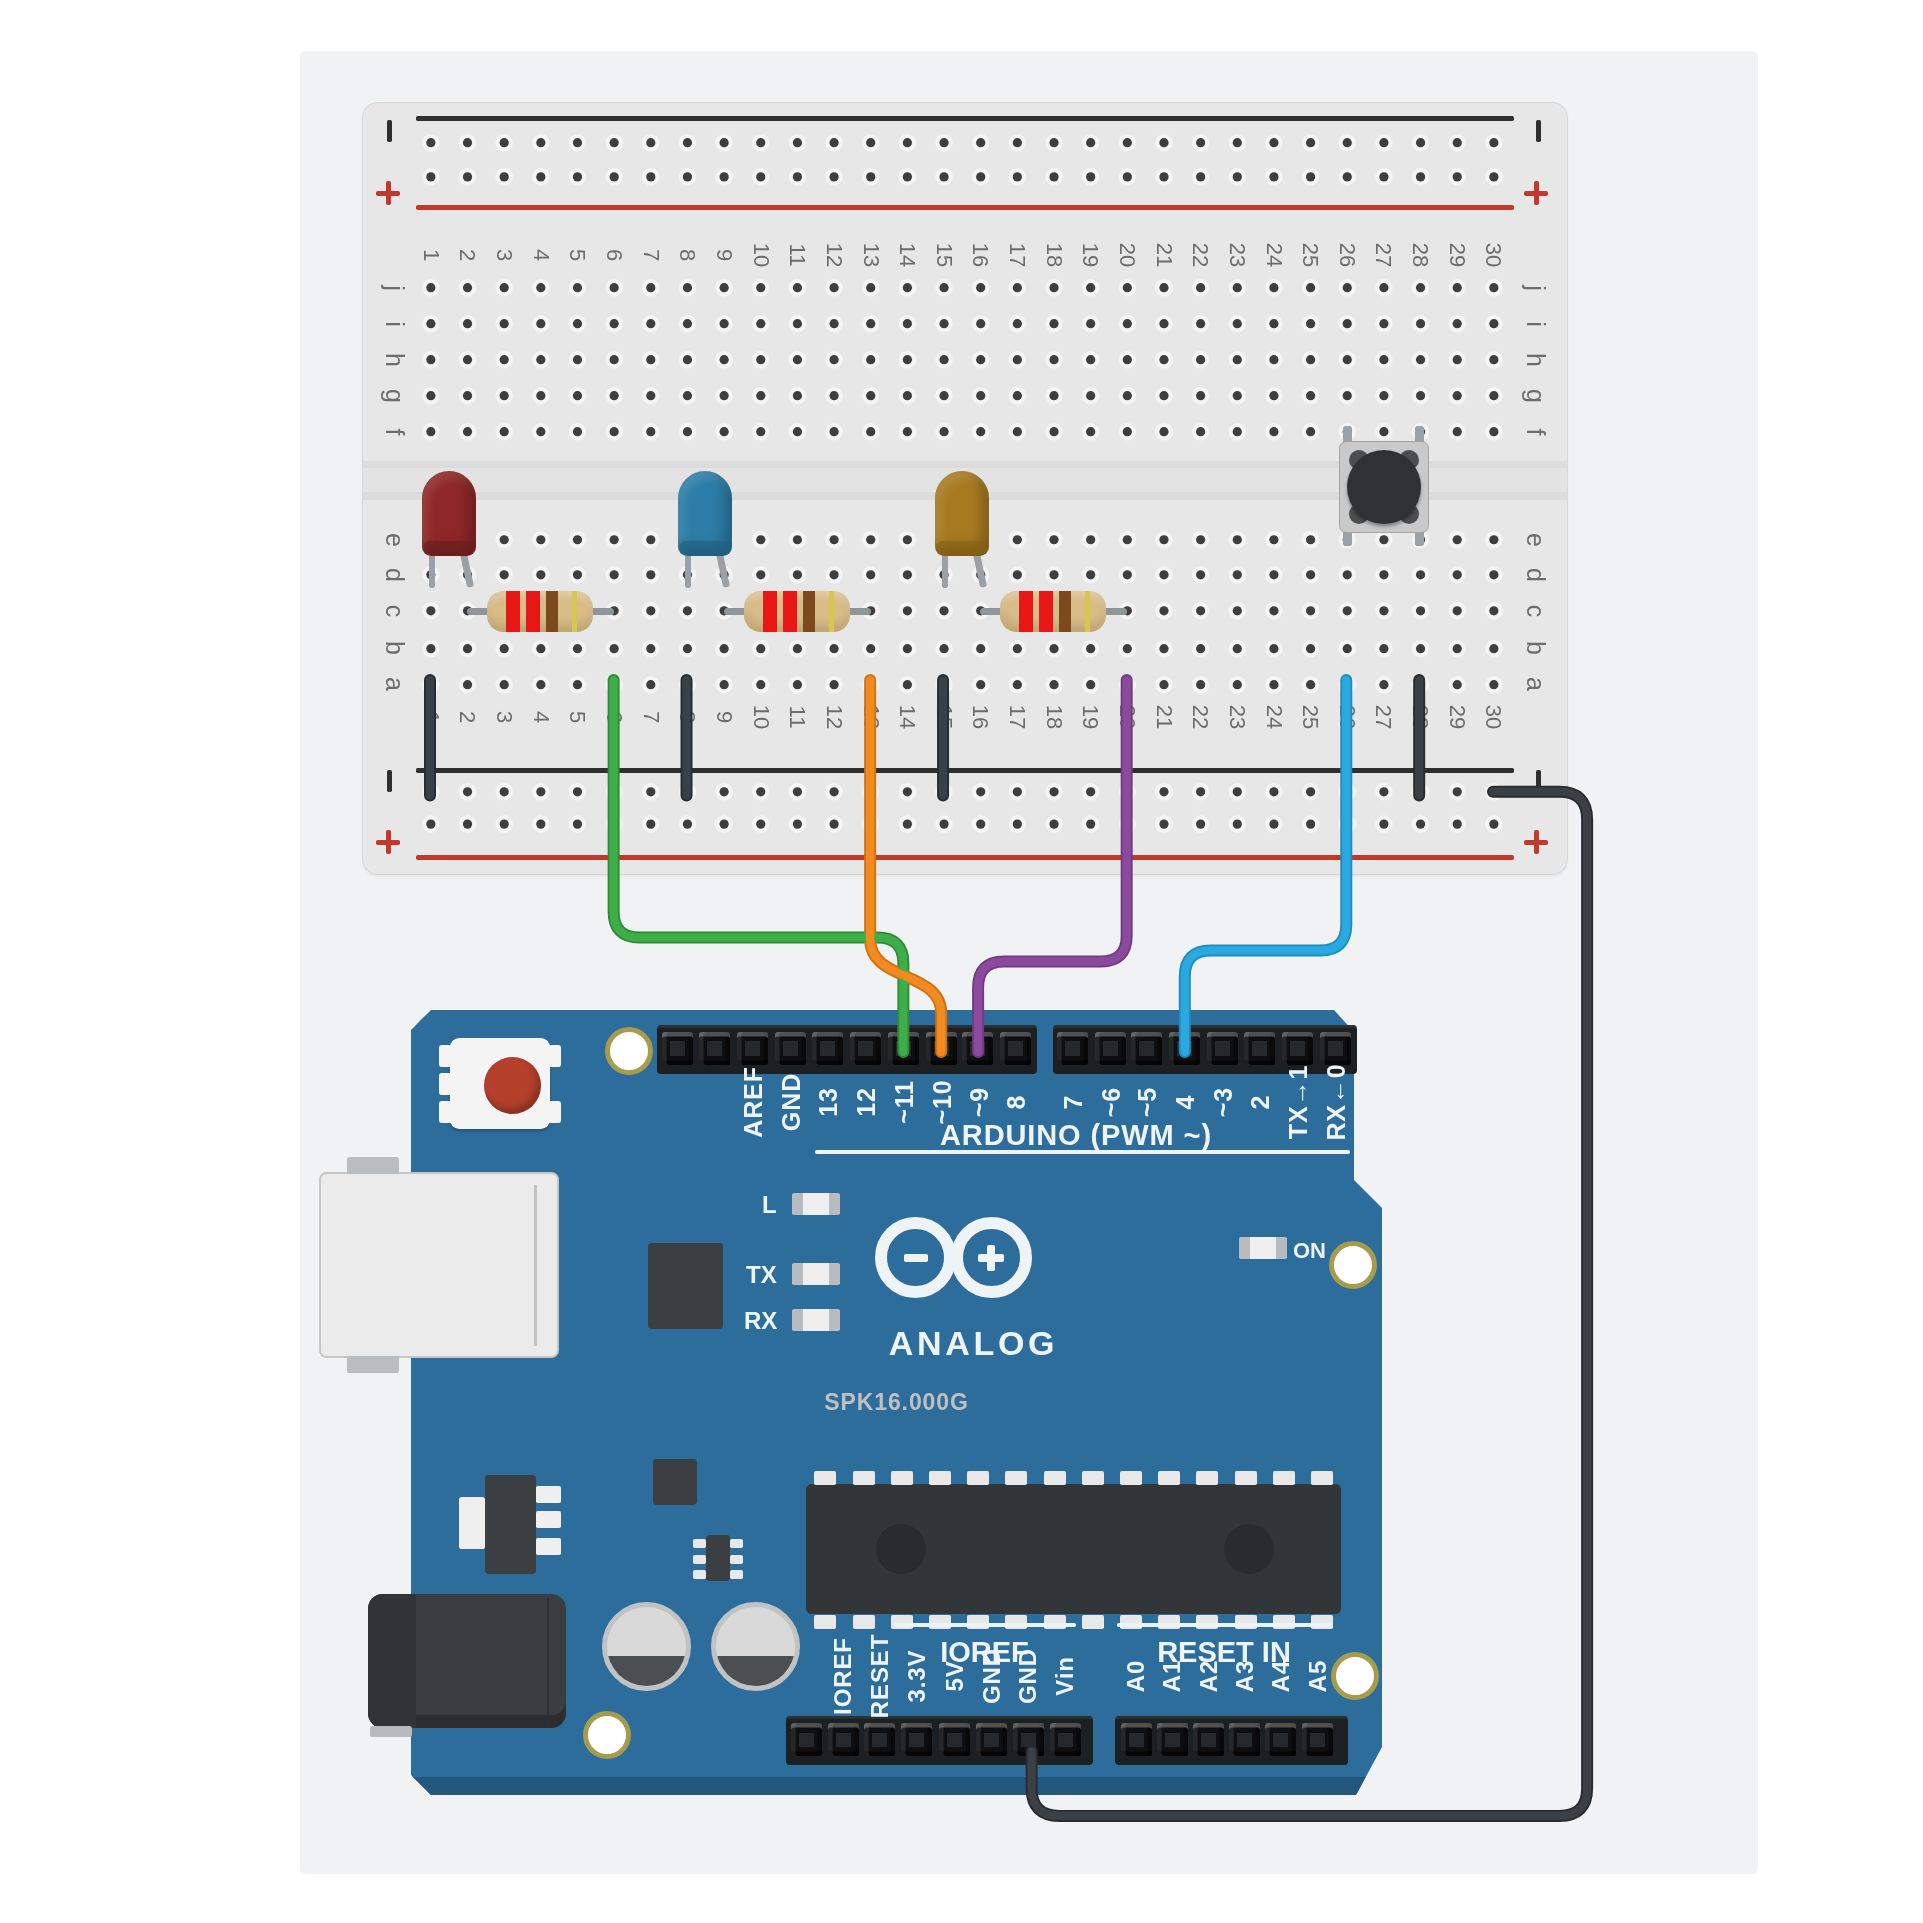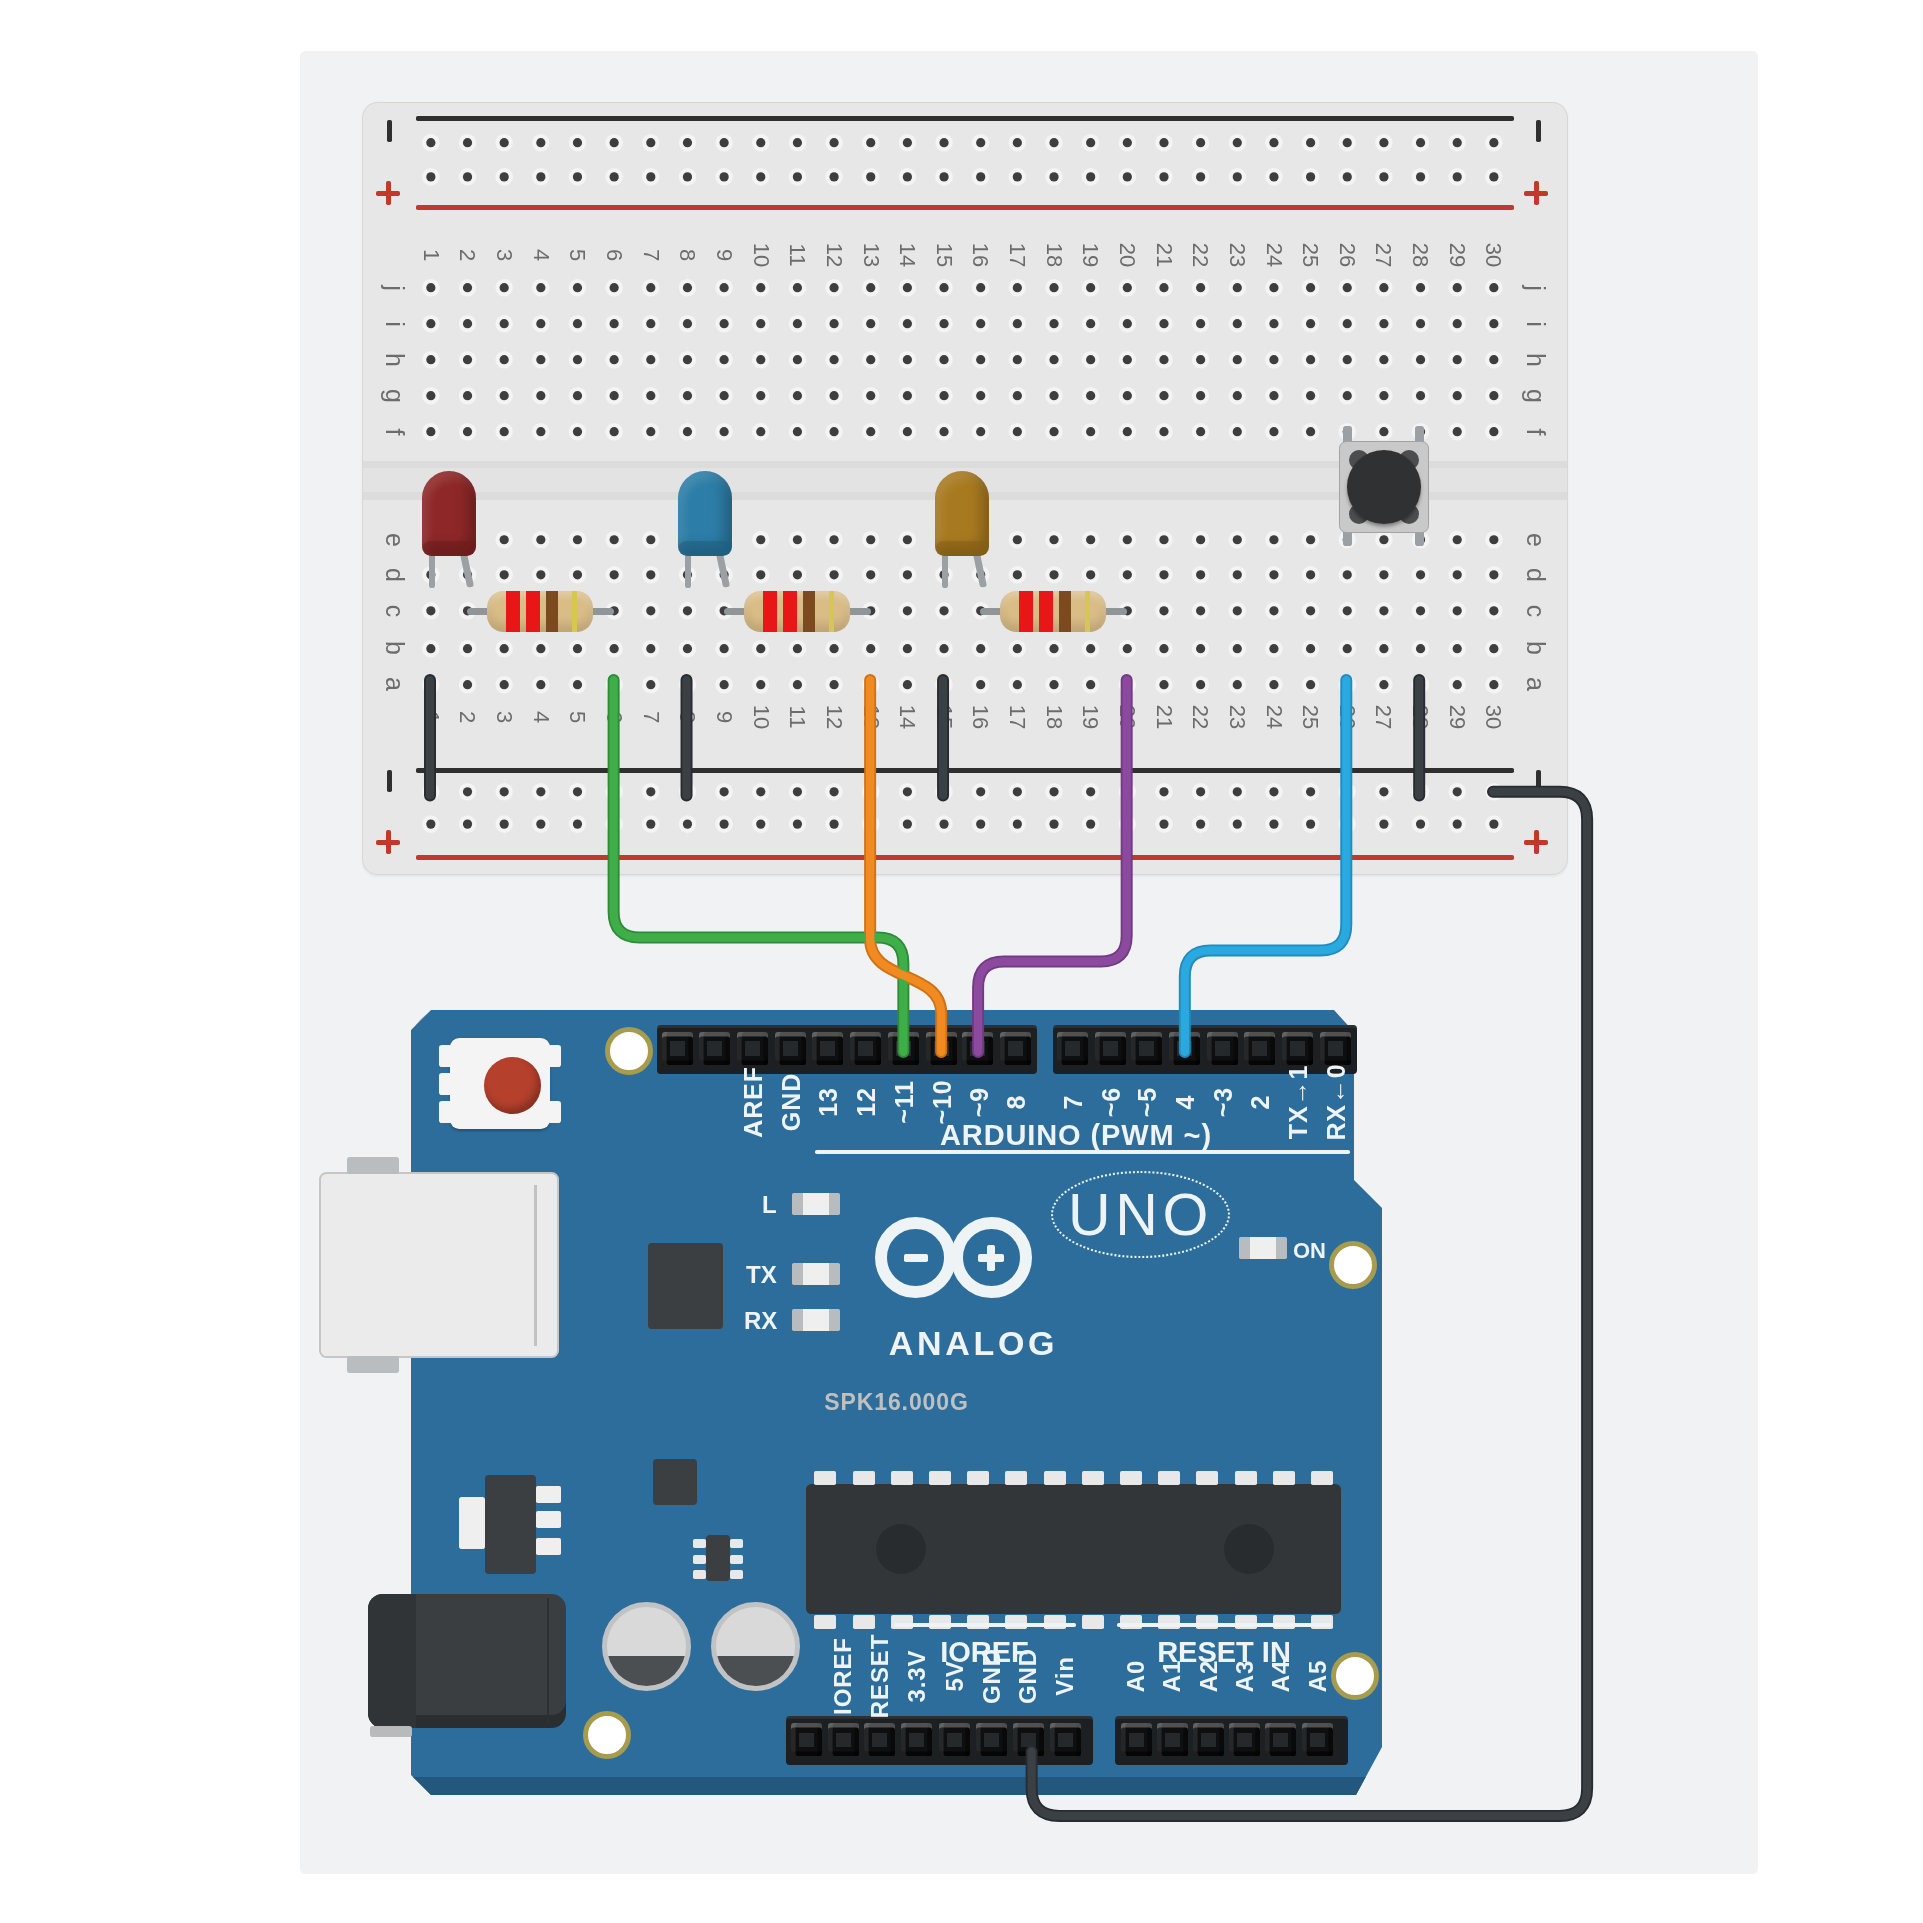--- a/index.html
+++ b/index.html
@@ -1227,21 +1227,20 @@
     <div class="silk" style="left:333px;top:297px;font-size:24px;">RX</div>
     <div class="smd-led" style="left:381px;top:299px;width:48px;"></div>
 
     <div id="logo-inf" style="left:464px;top:207px;width:198px;height:81px;">
       <div class="ring" style="left:0;top:0;"></div>
       <div class="ring" style="left:76px;top:0;"></div>
       <div class="minus" style="left:29px;top:37px;"></div>
       <div class="plus-h" style="left:103px;top:37px;"></div>
       <div class="plus-v" style="left:112px;top:28px;"></div>
     </div>
-    <div id="uno-oval" style="left:640px;top:161px;width:175px;height:83px;">UNO</div>
     <div class="silk" style="left:461px;top:314px;width:203px;text-align:center;font-size:34px;letter-spacing:3.7px;">ANALOG</div>
 
     <div class="smd-led" style="left:828px;top:227px;width:48px;"></div>
     <div class="silk" style="left:882px;top:228px;font-size:22px;">ON</div>
 
     <div class="chip" style="left:237px;top:233px;width:75px;height:86px;"></div>
     <div id="crystal">
         <span>SPK16.000G</span>
       </div>
     <div class="chip" style="left:242px;top:449px;width:44px;height:46px;"></div>

